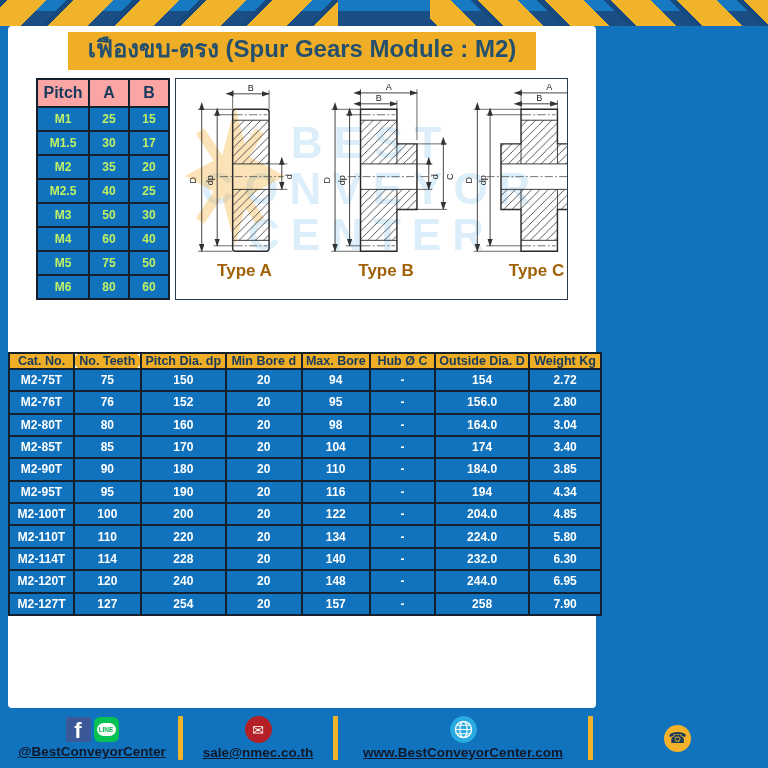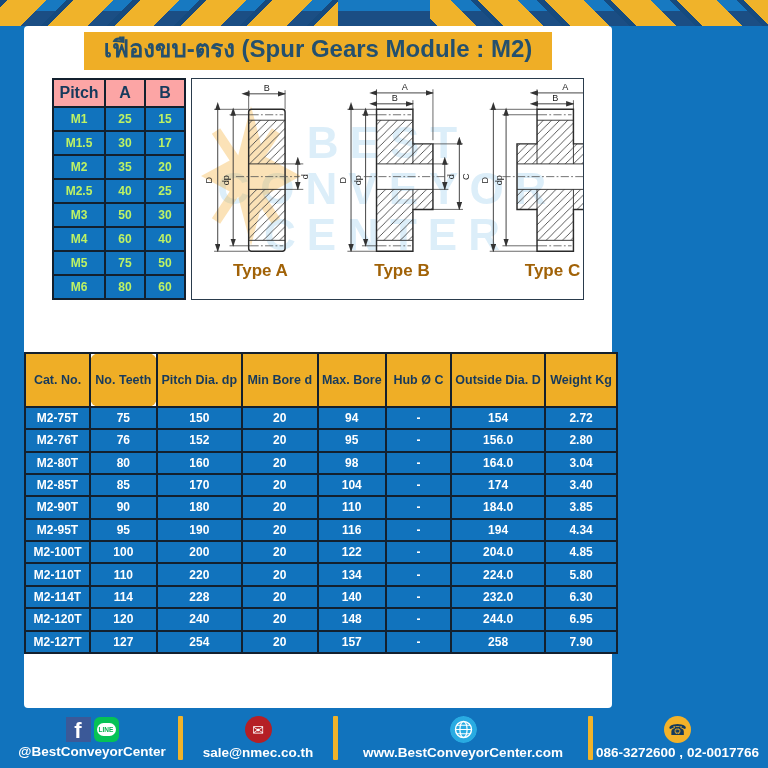--- a/index.html
+++ b/index.html
@@ -10,21 +10,21 @@
   }
   
   .top-band{position:absolute;top:0;left:0;right:0;height:26px;
     background:linear-gradient(180deg,#1779c1 0 11px,#1b4e84 11px 100%);}
   .stripes{position:absolute;top:0;height:26px;width:44%;}
   .stripes.left{left:0;
     background:repeating-linear-gradient(135deg,#164a7e 0 5px,#f0b32a 5px 33px,rgba(0,0,0,0) 33px 47px);}
   .stripes.right{right:0;
     background:repeating-linear-gradient(45deg,#164a7e 0 5px,#f0b32a 5px 33px,rgba(0,0,0,0) 33px 47px);}
   
-  .panel{position:absolute;left:24px;top:26px;width:588px;height:682px;
+  .panel{position:absolute;left:8px;top:26px;width:588px;height:682px;
     background:#ffffff;border-radius:4px;}
   .banner{display:table;margin:6px auto 0;background:#efae26;color:#24506e;
     font-weight:bold;font-size:24px;line-height:1.2;padding:3px 20px 6px;}
   
   .top-section{display:flex;margin:8px 28px 0;align-items:stretch;}
   table{border-collapse:collapse;table-layout:fixed;}
   #pitch-table{flex:0 0 134px;width:134px;height:222px;}
   #pitch-table th{background:#fca5a5;color:#173a5c;font-size:16px;font-weight:bold;
     padding:4px 1px;border:2px solid #13202e;text-align:center;}
   #pitch-table td{background:#1173bd;color:#bef264;font-size:12px;font-weight:bold;
@@ -39,41 +39,41 @@
   .type-label{font-weight:bold;font-size:17px;color:#a16207;margin-top:-3px;}
   .watermark{position:absolute;inset:0;z-index:0;display:flex;flex-direction:column;
     align-items:center;justify-content:center;pointer-events:none;}
   .wm-line{font-weight:bold;font-size:44px;letter-spacing:11px;line-height:1.04;
     color:rgba(80,170,225,0.20);white-space:nowrap;}
   .wm-logo{position:absolute;left:4px;top:22px;opacity:0.32;}
   svg text.dl{font-family:"Liberation Sans",sans-serif;font-size:10px;fill:#222;}
   
   #main-table{width:594px;margin:52px auto 0;}
   #main-table th{background:#efae26;color:#173a5c;font-size:12.5px;font-weight:bold;
-    padding:19px 1px;border:2px solid #13202e;text-align:center;}
+    padding:0 1px;border:2px solid #13202e;text-align:center;}
   #main-table td{background:#1173bd;color:#ffffff;font-size:12px;font-weight:bold;
     padding:3.2px 1px;border:2px solid #13202e;text-align:center;}
   #main-table th:nth-child(1){width:10.9%;}
   #main-table th:nth-child(2){width:11.2%;border-radius:9px;}
   #main-table th:nth-child(3){width:14.5%;}
   #main-table th:nth-child(4){width:12.8%;}
   #main-table th:nth-child(5){width:11.5%;}
   #main-table th:nth-child(6){width:10.9%;}
   #main-table th:nth-child(7){width:16.1%;}
   #main-table th:nth-child(8){width:12.1%;margin-left:48px;}
   
   .footer{position:absolute;left:0;bottom:0;width:768px;height:60px;background:#1173bd;
     display:flex;align-items:center;padding:0 8px;box-sizing:border-box;}
   .f-sec{display:flex;flex-direction:column;align-items:center;justify-content:center;gap:2px;}
   .f-sec.s1{flex:0 0 168px;}
   .f-sec.s2{flex:0 0 146px;}
   .f-sec.s3{flex:0 0 246px;}
   .f-sec.s4{flex:1;}
   .f-div{width:5px;height:44px;background:#f0b32a;margin:0 2px;border-radius:1px;}
-  .f-text{color:#ffffff;font-weight:bold;font-size:13.5px;white-space:nowrap;}
+  .f-text{color:#0f172a;font-weight:bold;font-size:13.5px;white-space:nowrap;text-decoration:underline;}
   .icon-row{display:flex;gap:3px;align-items:center;}
   .fb{width:25px;height:25px;background:#3b5998;color:#fff;font-weight:bold;font-size:22px;
     display:flex;justify-content:center;overflow:hidden;line-height:27px;}
   .line-icon{width:25px;height:25px;background:#06c255;border-radius:6px;
     display:flex;align-items:center;justify-content:center;}
   .line-bubble{background:#fff;border-radius:7px;width:19px;height:13px;display:flex;
     align-items:center;justify-content:center;font-size:6.5px;font-weight:bold;color:#06b24e;}
   .circle-icon{width:27px;height:27px;border-radius:50%;display:flex;
     align-items:center;justify-content:center;}
   .mail{background:#b51f26;color:#fff;font-size:14px;}
@@ -468,15 +468,14 @@
       <ellipse cx="13.5" cy="13.5" rx="3.6" ry="8" fill="none" stroke="#fff" stroke-width="1.2"></ellipse>
       <line x1="5.5" y1="13.5" x2="21.5" y2="13.5" stroke="#fff" stroke-width="1.2"></line>
       <line x1="6.8" y1="9.3" x2="20.2" y2="9.3" stroke="#fff" stroke-width="1.1"></line>
       <line x1="6.8" y1="17.7" x2="20.2" y2="17.7" stroke="#fff" stroke-width="1.1"></line>
     </svg>
     <div class="f-text">www.BestConveyorCenter.com</div>
   </div>
   <div class="f-div"></div>
   <div class="f-sec s4">
     <div class="circle-icon phone">☎</div>
-    <div class="f-text">086-3272600 , 02-0017766</div>
   </div>
 </div>
 
 </body></html>

